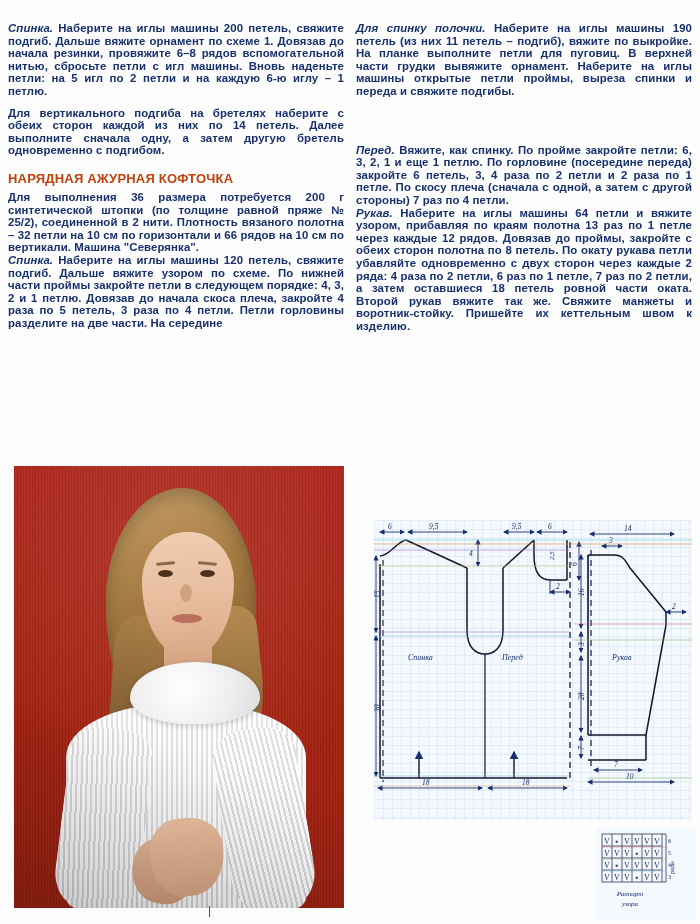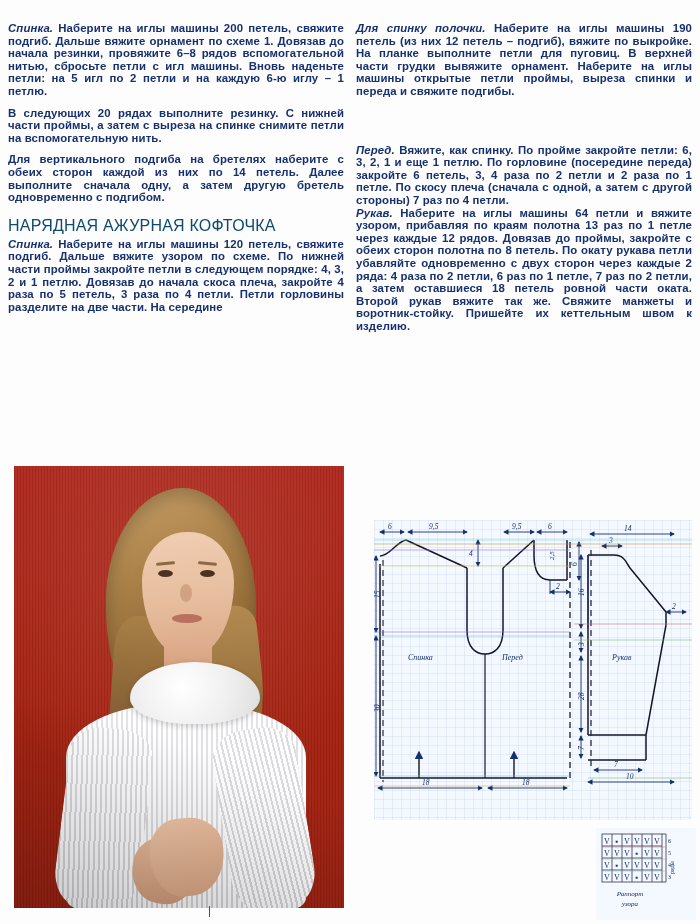--- a/index.html
+++ b/index.html
@@ -36,25 +36,25 @@
     color:#17306e;
     font-weight:600;
     -webkit-font-smoothing:none;
   }
   p.para.tight{margin-bottom:0;}
   .it{font-style:italic;font-weight:700;margin-top:12px;}
   .bd{font-weight:800;}
 
   h2.heading{
     margin:14px 0 5px 0;
-    font-size:16px;
+    font-size:13px;
     line-height:15px;
-    font-weight:400;
+    font-weight:700;
     letter-spacing:.2px;
-    color:#0c4a6e;
+    color:#c2410c;
   }
 
   
   .photo{
     position:absolute;
     left:14px;top:466px;
     width:330px;height:442px;
     background:
       radial-gradient(circle at 50% 24%, rgba(255,255,255,.10), rgba(0,0,0,0) 60%),
       linear-gradient(180deg,#ad2318 0%, #a5200f 40%, #9d1e0e 100%);
@@ -169,35 +169,35 @@
 <body>
 
 <div class="page">
 
   <div class="cols">
 
     <div class="col left">
 
       <p class="para"><span class="it">Спинка.</span><span> Наберите на иглы машины 200 петель, свяжите подгиб. Дальше вяжите орнамент по схеме 1. Довязав до начала резинки, провяжите 6–8 рядов вспомогательной нитью, сбросьте петли с игл машины. Вновь наденьте петли: на 5 игл по 2 петли и на каждую 6-ю иглу – 1 петлю.</span></p>
 
-      <p class="para"><span>В следующих 20 рядах выполните резинку. С нижней части проймы, а затем с выреза на спинке снимите петли на вспомогательную нить.</span></p>
 
       <p class="para"><span>Для вертикального подгиба на бретелях наберите с обеих сторон каждой из них по 14 петель. Далее выполните сначала одну, а затем другую бретель одновременно с подгибом.</span></p>
 
       <h2 class="heading">НАРЯДНАЯ АЖУРНАЯ КОФТОЧКА</h2>
 
+      <p class="para tight"><span>Для выполнения 36 размера потребуется 200 г синтетической штопки (по толщине равной пряже № 25/2), соединенной в 2 нити. Плотность вязаного полотна – 32 петли на 10 см по горизонтали и 66 рядов на 10 см по вертикали. Машина "Северянка".</span></p>
 
       <p class="para"><span class="it">Спинка.</span><span> Наберите на иглы машины 120 петель, свяжите подгиб. Дальше вяжите узором по схеме. По нижней части проймы закройте петли в следующем порядке: 4, 3, 2 и 1 петлю. Довязав до начала скоса плеча, закройте 4 раза по 5 петель, 3 раза по 4 петли. Петли горловины разделите на две части. На середине</span></p>
 
     </div>
 
     <div class="col right">
 
 
-      <p class="para tight"><span class="it bd">Для спинку полочки.</span><span> Наберите на иглы машины 190 петель (из них 12 петель – подгиб), вяжите по выкройке. На планке выполните петли для пуговиц. В верхней части грудки вывяжите орнамент. Наберите на иглы машины открытые петли проймы, выреза спинки и переда и свяжите подгибы.</span></p>
+      <p class="para tight"><span class="it bd">Для спинку полочки.</span><span> Наберите на иглы машины 190 петель (из них 11 петель – подгиб), вяжите по выкройке. На планке выполните петли для пуговиц. В верхней части грудки вывяжите орнамент. Наберите на иглы машины открытые петли проймы, выреза спинки и переда и свяжите подгибы.</span></p>
 
 
       <div style="height:46px"></div>
 
 
       <p class="para tight"><span class="it">Перед.</span><span> Вяжите, как спинку. По пройме закройте петли: 6, 3, 2, 1 и еще 1 петлю. По горловине (посередине переда) закройте 6 петель, 3, 4 раза по 2 петли и 2 раза по 1 петле. По скосу плеча (сначала с одной, а затем с другой стороны) 7 раз по 4 петли.</span></p>
 
       <p class="para"><span class="it bd">Рукав.</span><span> Наберите на иглы машины 64 петли и вяжите узором, прибавляя по краям полотна 13 раз по 1 петле через каждые 12 рядов. Довязав до проймы, закройте с обеих сторон полотна по 8 петель. По окату рукава петли убавляйте одновременно с двух сторон через каждые 2 ряда: 4 раза по 2 петли, 6 раз по 1 петле, 7 раз по 2 петли, а затем оставшиеся 18 петель ровной части оката. Второй рукав вяжите так же. Свяжите манжеты и воротник-стойку. Пришейте их кеттельным швом к изделию.</span></p>
 
     </div>

